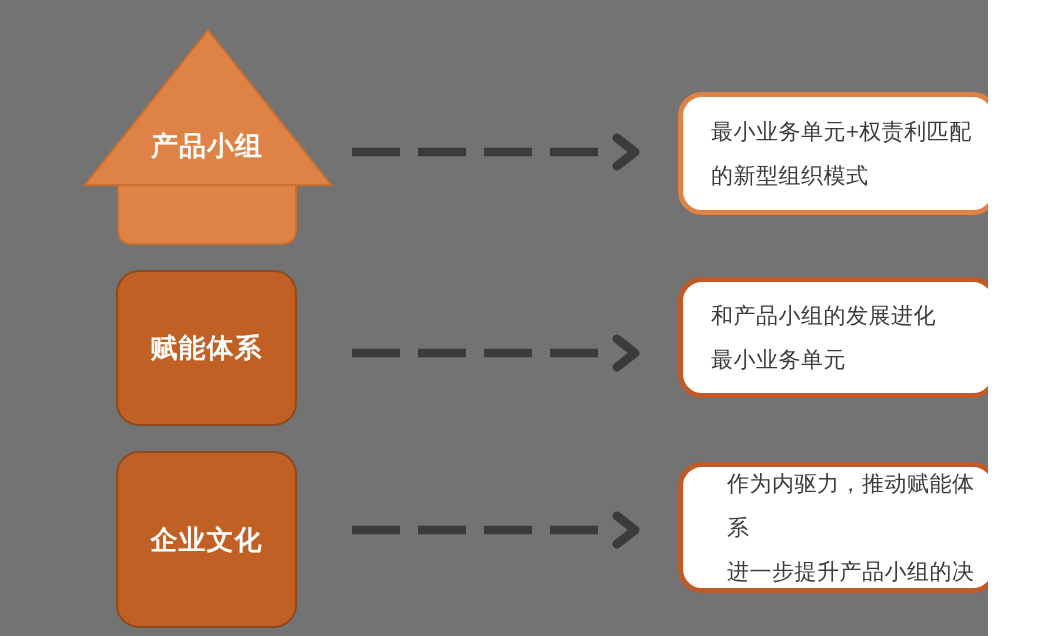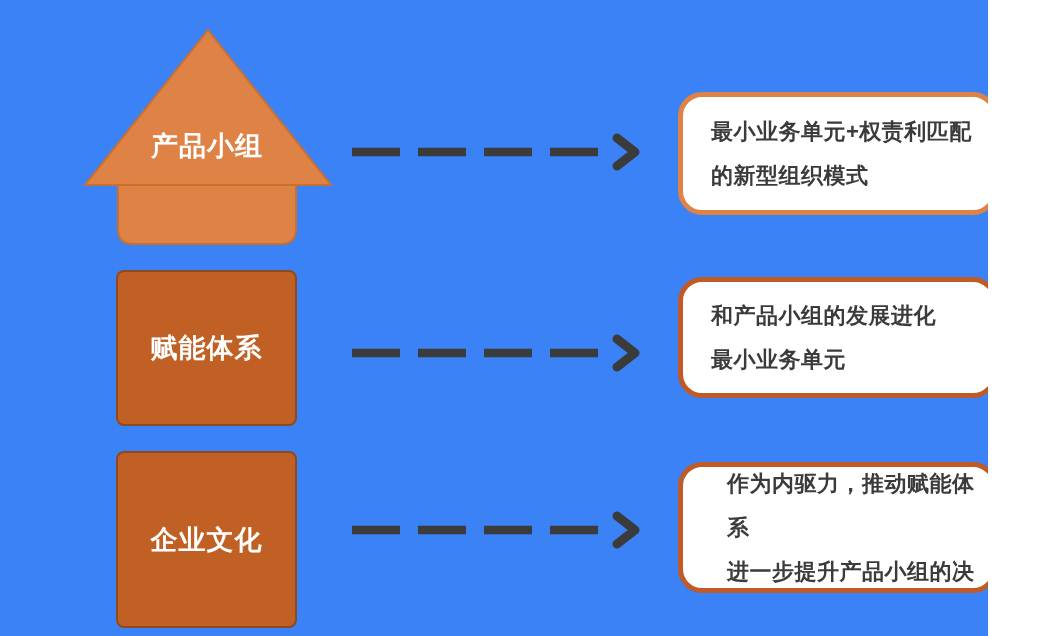--- a/index.html
+++ b/index.html
@@ -5,36 +5,36 @@
   html, body {
     margin: 0;
     padding: 0;
     background: #ffffff;
     font-family: "Liberation Sans", "DejaVu Sans", sans-serif;
   }
   .canvas {
     position: relative;
     width: 988px;
     height: 636px;
-    background: #3b82f6;
+    background: #737373;
     overflow: hidden;
   }
   .abs { position: absolute; }
 
   
   .house-svg { left: 82px; top: 27px; }
   .shape-light-fill {
     fill: var(--light-orange, #DE8245);
     stroke: var(--light-orange-stroke, #C9702E);
     stroke-width: 2;
   }
   .rect-shape {
     background: var(--dark-orange, #C06024);
     border: 2px solid var(--dark-orange-stroke, #8E4A1E);
-    border-radius: 8px;
+    border-radius: 23px;
     display: flex;
     align-items: center;
     justify-content: center;
     box-sizing: border-box;
   }
   .rect-empower { left: 116px; top: 270px; width: 181px; height: 156px; }
   .rect-culture { left: 116px; top: 451px; width: 181px; height: 177px; }
 
   .shape-label {
     color: var(--label-white, #FFFFFF);
@@ -73,21 +73,21 @@
     box-sizing: border-box;
     border-radius: 24px;
     display: flex;
     align-items: center;
     background: #ffffff;
     padding-left: 28px;
     padding-right: 16px;
   }
   .info-box .box-text {
     color: var(--text-dark, #3B3B3B);
-    font-weight: bold;
+    font-weight: normal;
     font-size: 22px;
     line-height: 44px;
     letter-spacing: 0.5px;
   }
   .box-1 {
     left: 678px; top: 92px; width: 319px; height: 123px;
     border: 5px solid var(--light-orange, #DE8245);
   }
   .box-2 {
     left: 678px; top: 277px; width: 319px; height: 121px;

